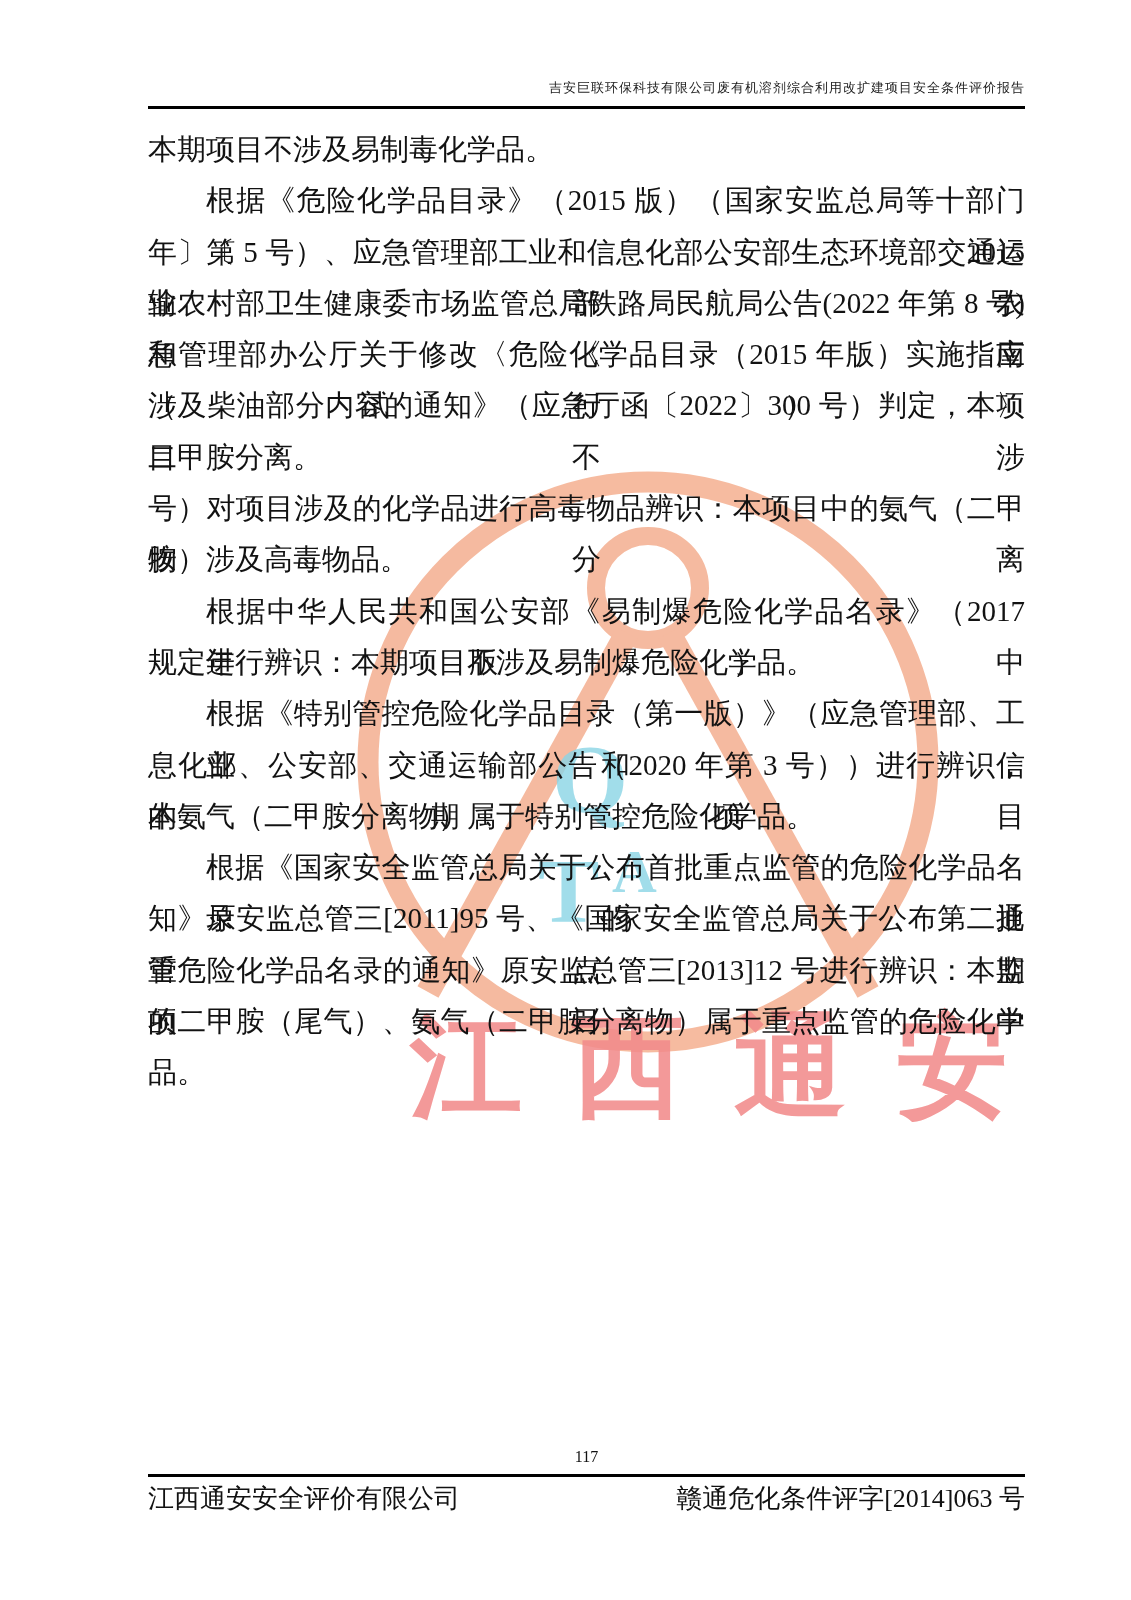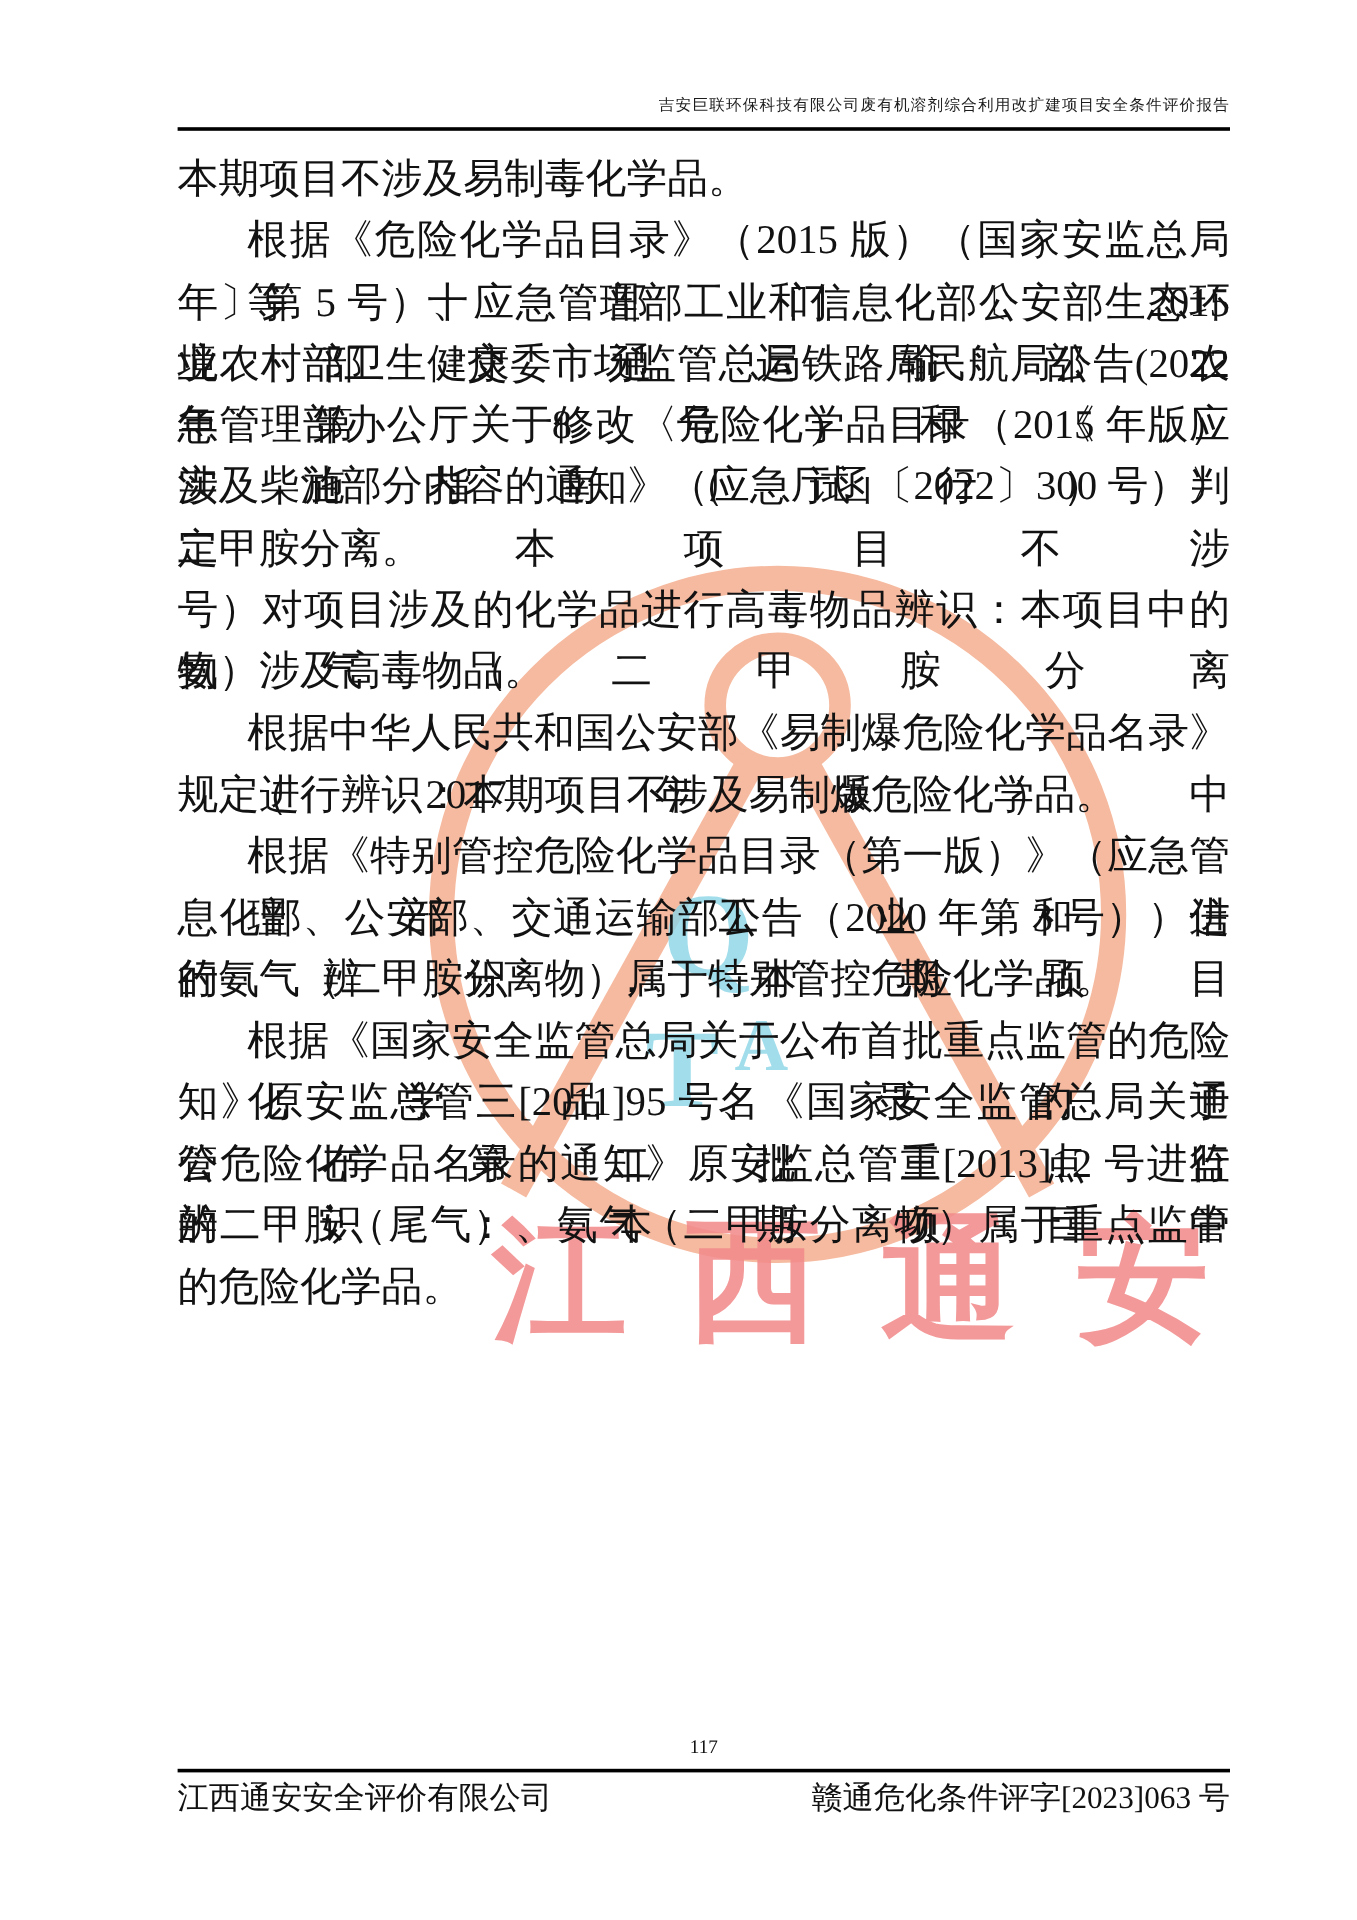--- a/index.html
+++ b/index.html
@@ -47,21 +47,21 @@
   .body-text {
     position: absolute;
     top: 124px;
     left: 148px;
     width: 877px;
     z-index: 1;
   }
   .line {
     height: 51.3px;
     line-height: 51.3px;
-    font-size: 34px;
+    font-size: 29px;
     text-align: justify;
     text-align-last: left;
     color: #121212;
   }
   .line.fill { text-align-last: justify; }
   .line.indent { padding-left: 58px; }
   
   .page-number {
     position: absolute;
     top: 1448px;
@@ -132,16 +132,16 @@
       <div class="line fill indent">根据《国家安全监管总局关于公布首批重点监管的危险化学品名录的通</div>
       <div class="line fill">知》原安监总管三[2011]95 号、《国家安全监管总局关于公布第二批重点监</div>
       <div class="line fill">管危险化学品名录的通知》原安监总管三[2013]12 号进行辨识：本期项目中</div>
       <div class="line">的二甲胺（尾气）、氨气（二甲胺分离物）属于重点监管的危险化学品。</div>
     </div>
 
   <div class="page-number">117</div>
   <div class="footer-rule"></div>
   <div class="footer-row">
     <span>江西通安安全评价有限公司</span>
-    <span>赣通危化条件评字[2023]063 号</span>
+    <span>赣通危化条件评字[2014]063 号</span>
   </div>
 
 </div>
 
 </body></html>

